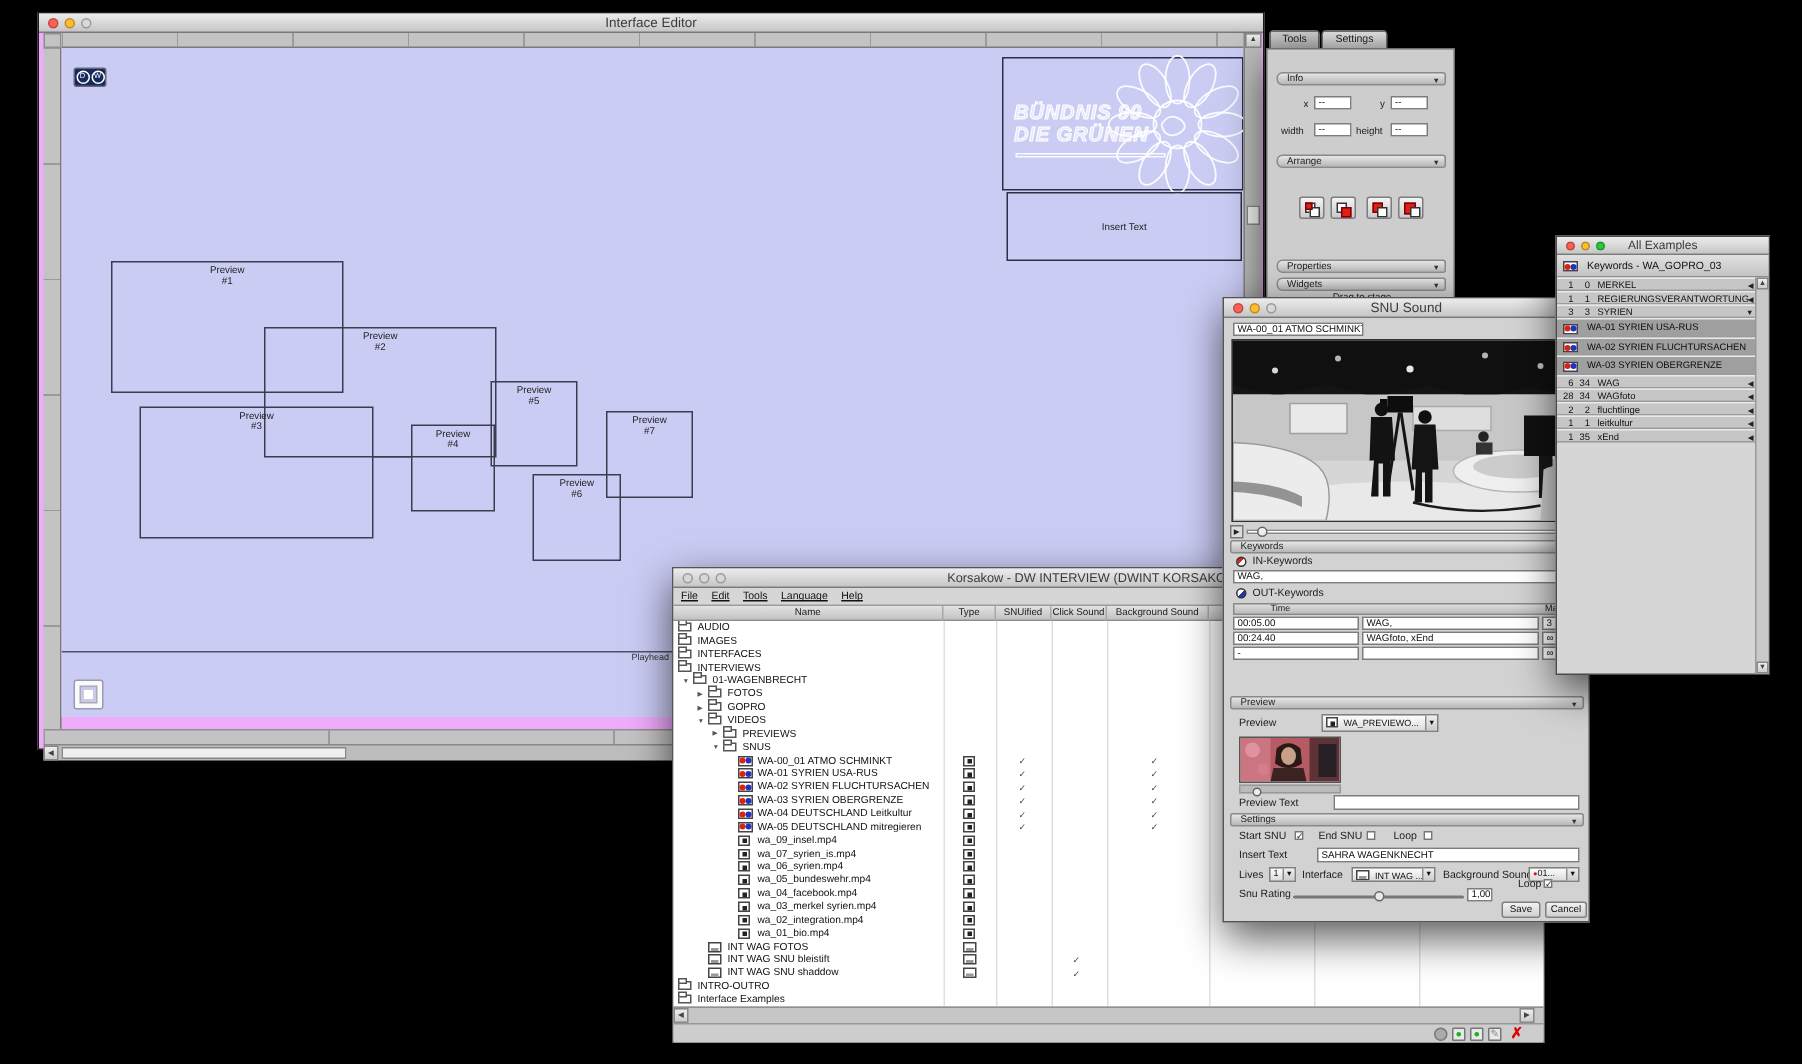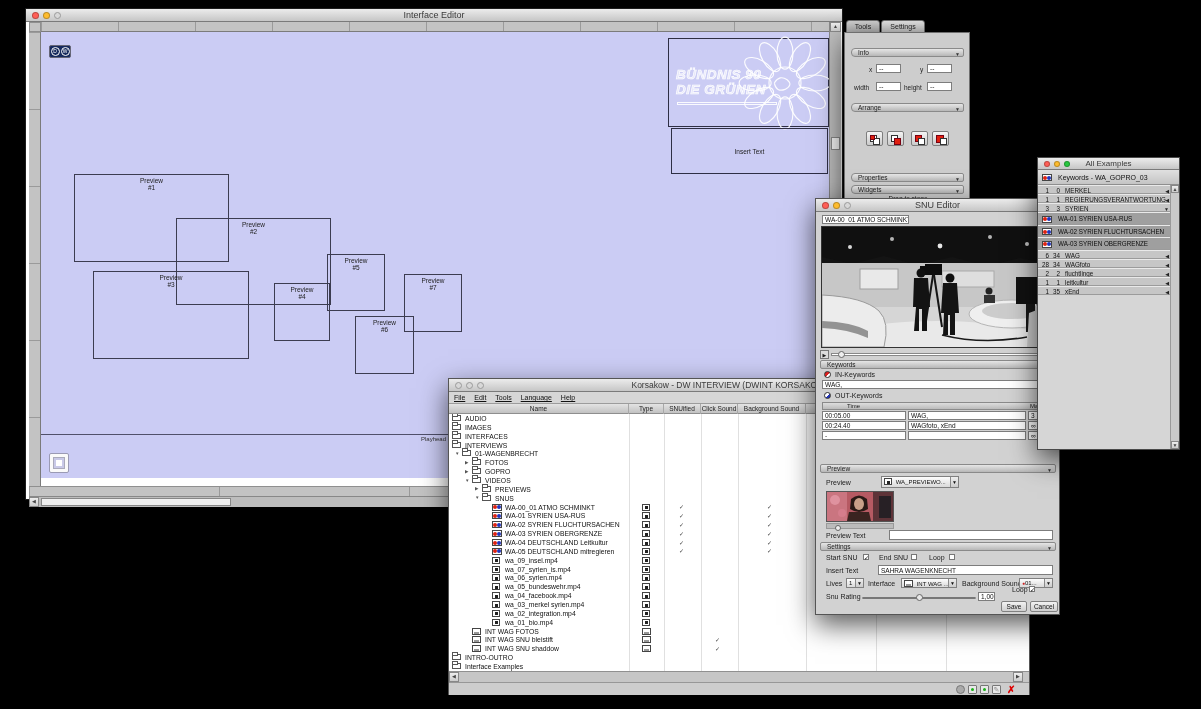--- a/index.html
+++ b/index.html
@@ -19,21 +19,21 @@
     border-radius:4px 2px 2px 4px;font-size:6.5px;line-height:8px;color:#222;padding-left:6px;}
   .secarr{position:absolute;right:3px;top:1px;font-size:5px;color:#333;}
   .btn{position:absolute;background:linear-gradient(#f2f2f2,#cfcfcf);border:1px solid #808080;border-radius:2px;
     font-size:6.5px;text-align:center;color:#111;}
   .chk{position:absolute;width:6px;height:6px;background:#fff;border:1px solid #777;font-size:6px;line-height:6px;text-align:center;color:#111;}
   .combo{position:absolute;height:10px;background:linear-gradient(#fdfdfd,#dadada);border:1px solid #808080;font-size:6px;line-height:9px;color:#111;padding-left:2px;white-space:nowrap;overflow:hidden;}
   .combo .dd{position:absolute;right:0;top:0;bottom:0;width:8px;border-left:1px solid #8a8a8a;background:linear-gradient(#eee,#ccc);font-size:5px;text-align:center;line-height:9px;}
   .scrollarrow{background:linear-gradient(#eee,#ccc);border:1px solid #888;font-size:5px;color:#444;text-align:center;}
 
   
-  #ie-win{left:25px;top:8px;width:818px;height:492px;background:#ffffff;border:1px solid #1c1c1c;}
+  #ie-win{left:25px;top:8px;width:818px;height:492px;background:#f0abfc;border:1px solid #1c1c1c;}
   #ie-body{position:absolute;left:0;top:13px;right:0;bottom:0;}
   .rcorner{position:absolute;left:3px;top:0;width:12px;height:10px;background:#c3c3c3;border:1px solid #8f8f8f;}
   #ruler-top{position:absolute;left:15px;top:0;width:788px;height:10px;background:#c3c3c3;border-bottom:1px solid #7b7b7b;
     background-image:repeating-linear-gradient(90deg,#9a9a9a 0,#9a9a9a 1px,transparent 1px,transparent 77px);}
   #ruler-left{position:absolute;left:3px;top:10px;width:12px;height:454px;background:#c3c3c3;border-right:1px solid #7b7b7b;
     background-image:repeating-linear-gradient(180deg,#9a9a9a 0,#9a9a9a 1px,transparent 1px,transparent 77px);}
   #ie-canvas{position:absolute;left:15px;top:10px;width:788px;height:446px;background:#cbccf4;overflow:hidden;}
   .pbox{position:absolute;border:1px solid #3c3c50;font-size:6.5px;color:#222;text-align:center;padding-top:2px;line-height:7px;}
   #dw-badge{position:absolute;left:8px;top:13px;width:22px;height:13px;background:#162a5e;border:1px solid #667;border-radius:2px;display:flex;align-items:center;justify-content:center;gap:1px;}
   #dw-badge span{width:9px;height:9px;border:1px solid #fff;border-radius:50%;color:#fff;font-size:5px;line-height:7px;text-align:center;}
@@ -480,21 +480,21 @@
   </div>
 </div>
 
 <div class="win" id="snu-win" style="z-index:4">
   <div class="titlebar">
     <div class="lights">
       <span class="light lred"></span>
       <span class="light lyellow"></span>
       <span class="light lgray"></span>
     </div>
-    <div class="title">SNU Editor</div>
+    <div class="title">SNU Sound</div>
   </div>
 
   <div class="ins" style="left:6px;top:16px;width:87px;height:9px;"><span>WA-00_01 ATMO SCHMINKT</span></div>
 
   <div id="snu-video">
     <svg width="231" height="120" viewBox="0 0 231 120">
       <rect width="231" height="120" fill="#bdbdbd"></rect>
       <rect width="231" height="36" fill="#141414"></rect>
       <path d="M0,30 L30,37 L62,29 L95,38 L130,30 L165,39 L198,31 L231,38 L231,0 L0,0 Z" fill="#101010"></path>
       <circle cx="28" cy="20" r="2" fill="#eee" opacity=".9"></circle>

